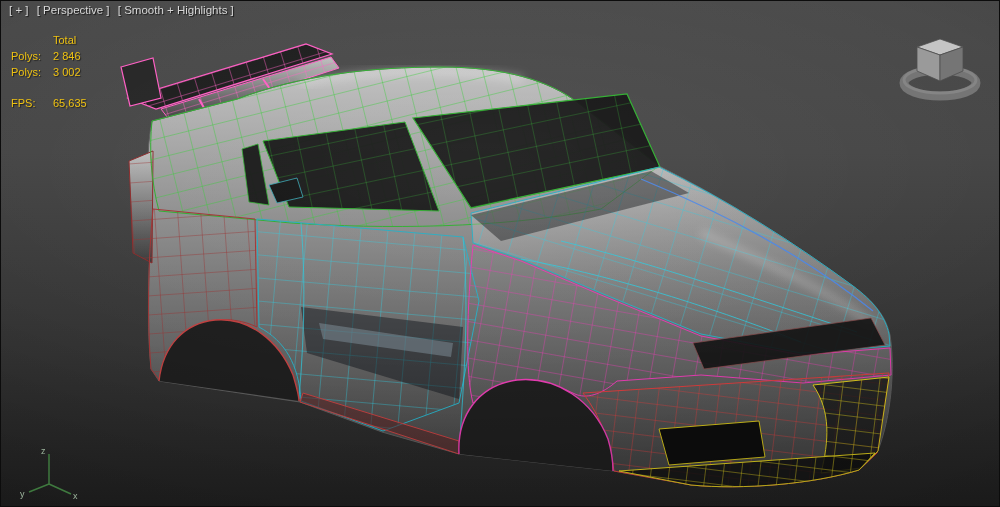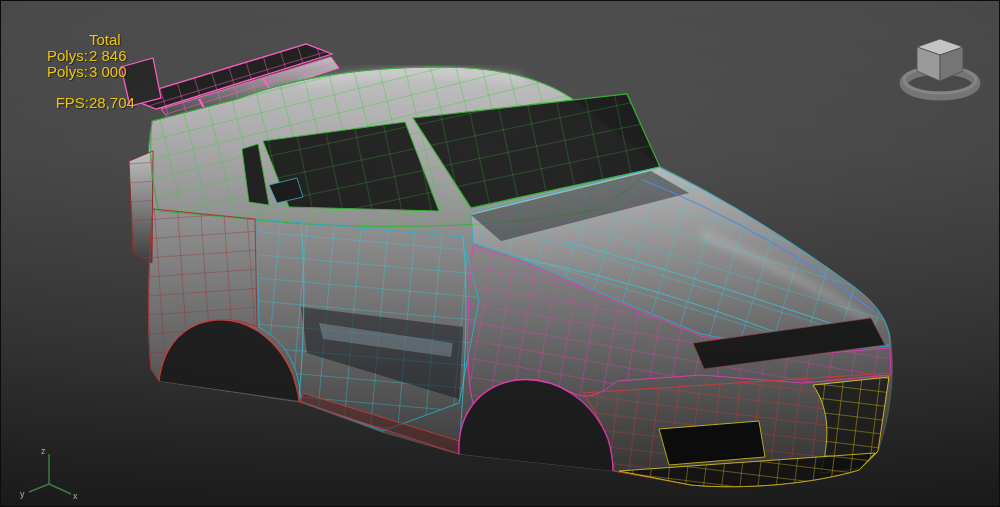--- a/index.html
+++ b/index.html
@@ -7,25 +7,25 @@
     position:relative;width:1000px;height:507px;overflow:hidden;
     background:linear-gradient(180deg,#4b4b4b 0%,#464646 30%,#333333 70%,#212121 100%);
     font-family:"Liberation Sans",sans-serif;
     border:1px solid #0c0c0c;box-sizing:border-box;
   }
   .vignette{position:absolute;inset:0;pointer-events:none;
     background:radial-gradient(ellipse 130% 95% at 48% 32%, rgba(255,255,255,0.05) 0%, rgba(0,0,0,0.00) 45%, rgba(0,0,0,0.33) 100%);}
   .viewport-label{position:absolute;top:3px;left:8px;color:#d8d8d8;font-size:11.5px;
     text-shadow:1px 1px 1px rgba(0,0,0,.7);cursor:pointer;white-space:nowrap;}
   .viewport-label span{margin-right:5px;}
-  .stats{position:absolute;top:31px;left:10px;font-size:15px;line-height:16px;color:#efc211;
+  .stats{position:absolute;top:31px;left:10px;font-size:11px;line-height:16px;color:#efc211;
     text-shadow:1px 1px 1px rgba(0,0,0,.55);}
   .stats .row{display:flex;}
-  .stats .lbl{width:42px;margin-left:36px;}
-  .stats .fps-row{margin-top:15px;text-align:right;}
+  .stats .lbl{width:42px;}
+  .stats .fps-row{margin-top:15px;}
   .carsvg{position:absolute;left:0;top:0;}
   .viewcube{position:absolute;top:22px;right:18px;width:82px;height:82px;cursor:pointer;}
   .axis{position:absolute;left:16px;bottom:6px;width:64px;height:58px;}
   .axis text{font-size:9px;fill:#9db59d;}
 </style>
 </head>
 <body>
 
 <div class="viewport">
 
@@ -166,37 +166,42 @@
       <path d="M158 380 C162 344 184 322 214 319 C248 316 278 340 292 374 C295 384 298 394 298 400" fill="none" stroke="#c04040" stroke-width="1.4"></path>
     </g>
 
     <g>
       <path d="M268 184 L296 177 L302 196 L276 202 Z" fill="#141414" stroke="#3aabb8" stroke-width="0.8"></path>
     </g>
   </svg>
 
   <div class="vignette"></div>
 
+  <div class="viewport-label">
+    <span>[ + ]</span>
+    <span>[ Perspective ]</span>
+    <span>[ Smooth + Highlights ]</span>
+  </div>
 
   <div class="stats">
     <div class="row">
       <span class="lbl"></span>
         <span>Total</span>
     </div>
     <div class="row">
       <span class="lbl">Polys:</span>
       <span>2 846</span>
     </div>
     <div class="row">
       <span class="lbl">Polys:</span>
-      <span>3 000</span>
+      <span>3 002</span>
     </div>
     <div class="row fps-row">
       <span class="lbl">FPS:</span>
-      <span>28,704</span>
+      <span>65,635</span>
     </div>
   </div>
 
   <svg class="viewcube" viewBox="0 0 82 82">
     <ellipse cx="41" cy="60" rx="36" ry="13" fill="none" stroke="#7d7d7d" stroke-width="9" opacity="0.85"></ellipse>
     <ellipse cx="41" cy="57" rx="36" ry="13" fill="none" stroke="#909090" stroke-width="3" opacity="0.6"></ellipse>
     <g stroke="#4f4f4f" stroke-width="0.8">
       <polygon points="41,16 64,24 41,32 18,24" fill="#c4c4c4"></polygon>
       <polygon points="18,24 41,32 41,58 18,48" fill="#9a9a9a"></polygon>
       <polygon points="41,32 64,24 64,48 41,58" fill="#757575"></polygon>

